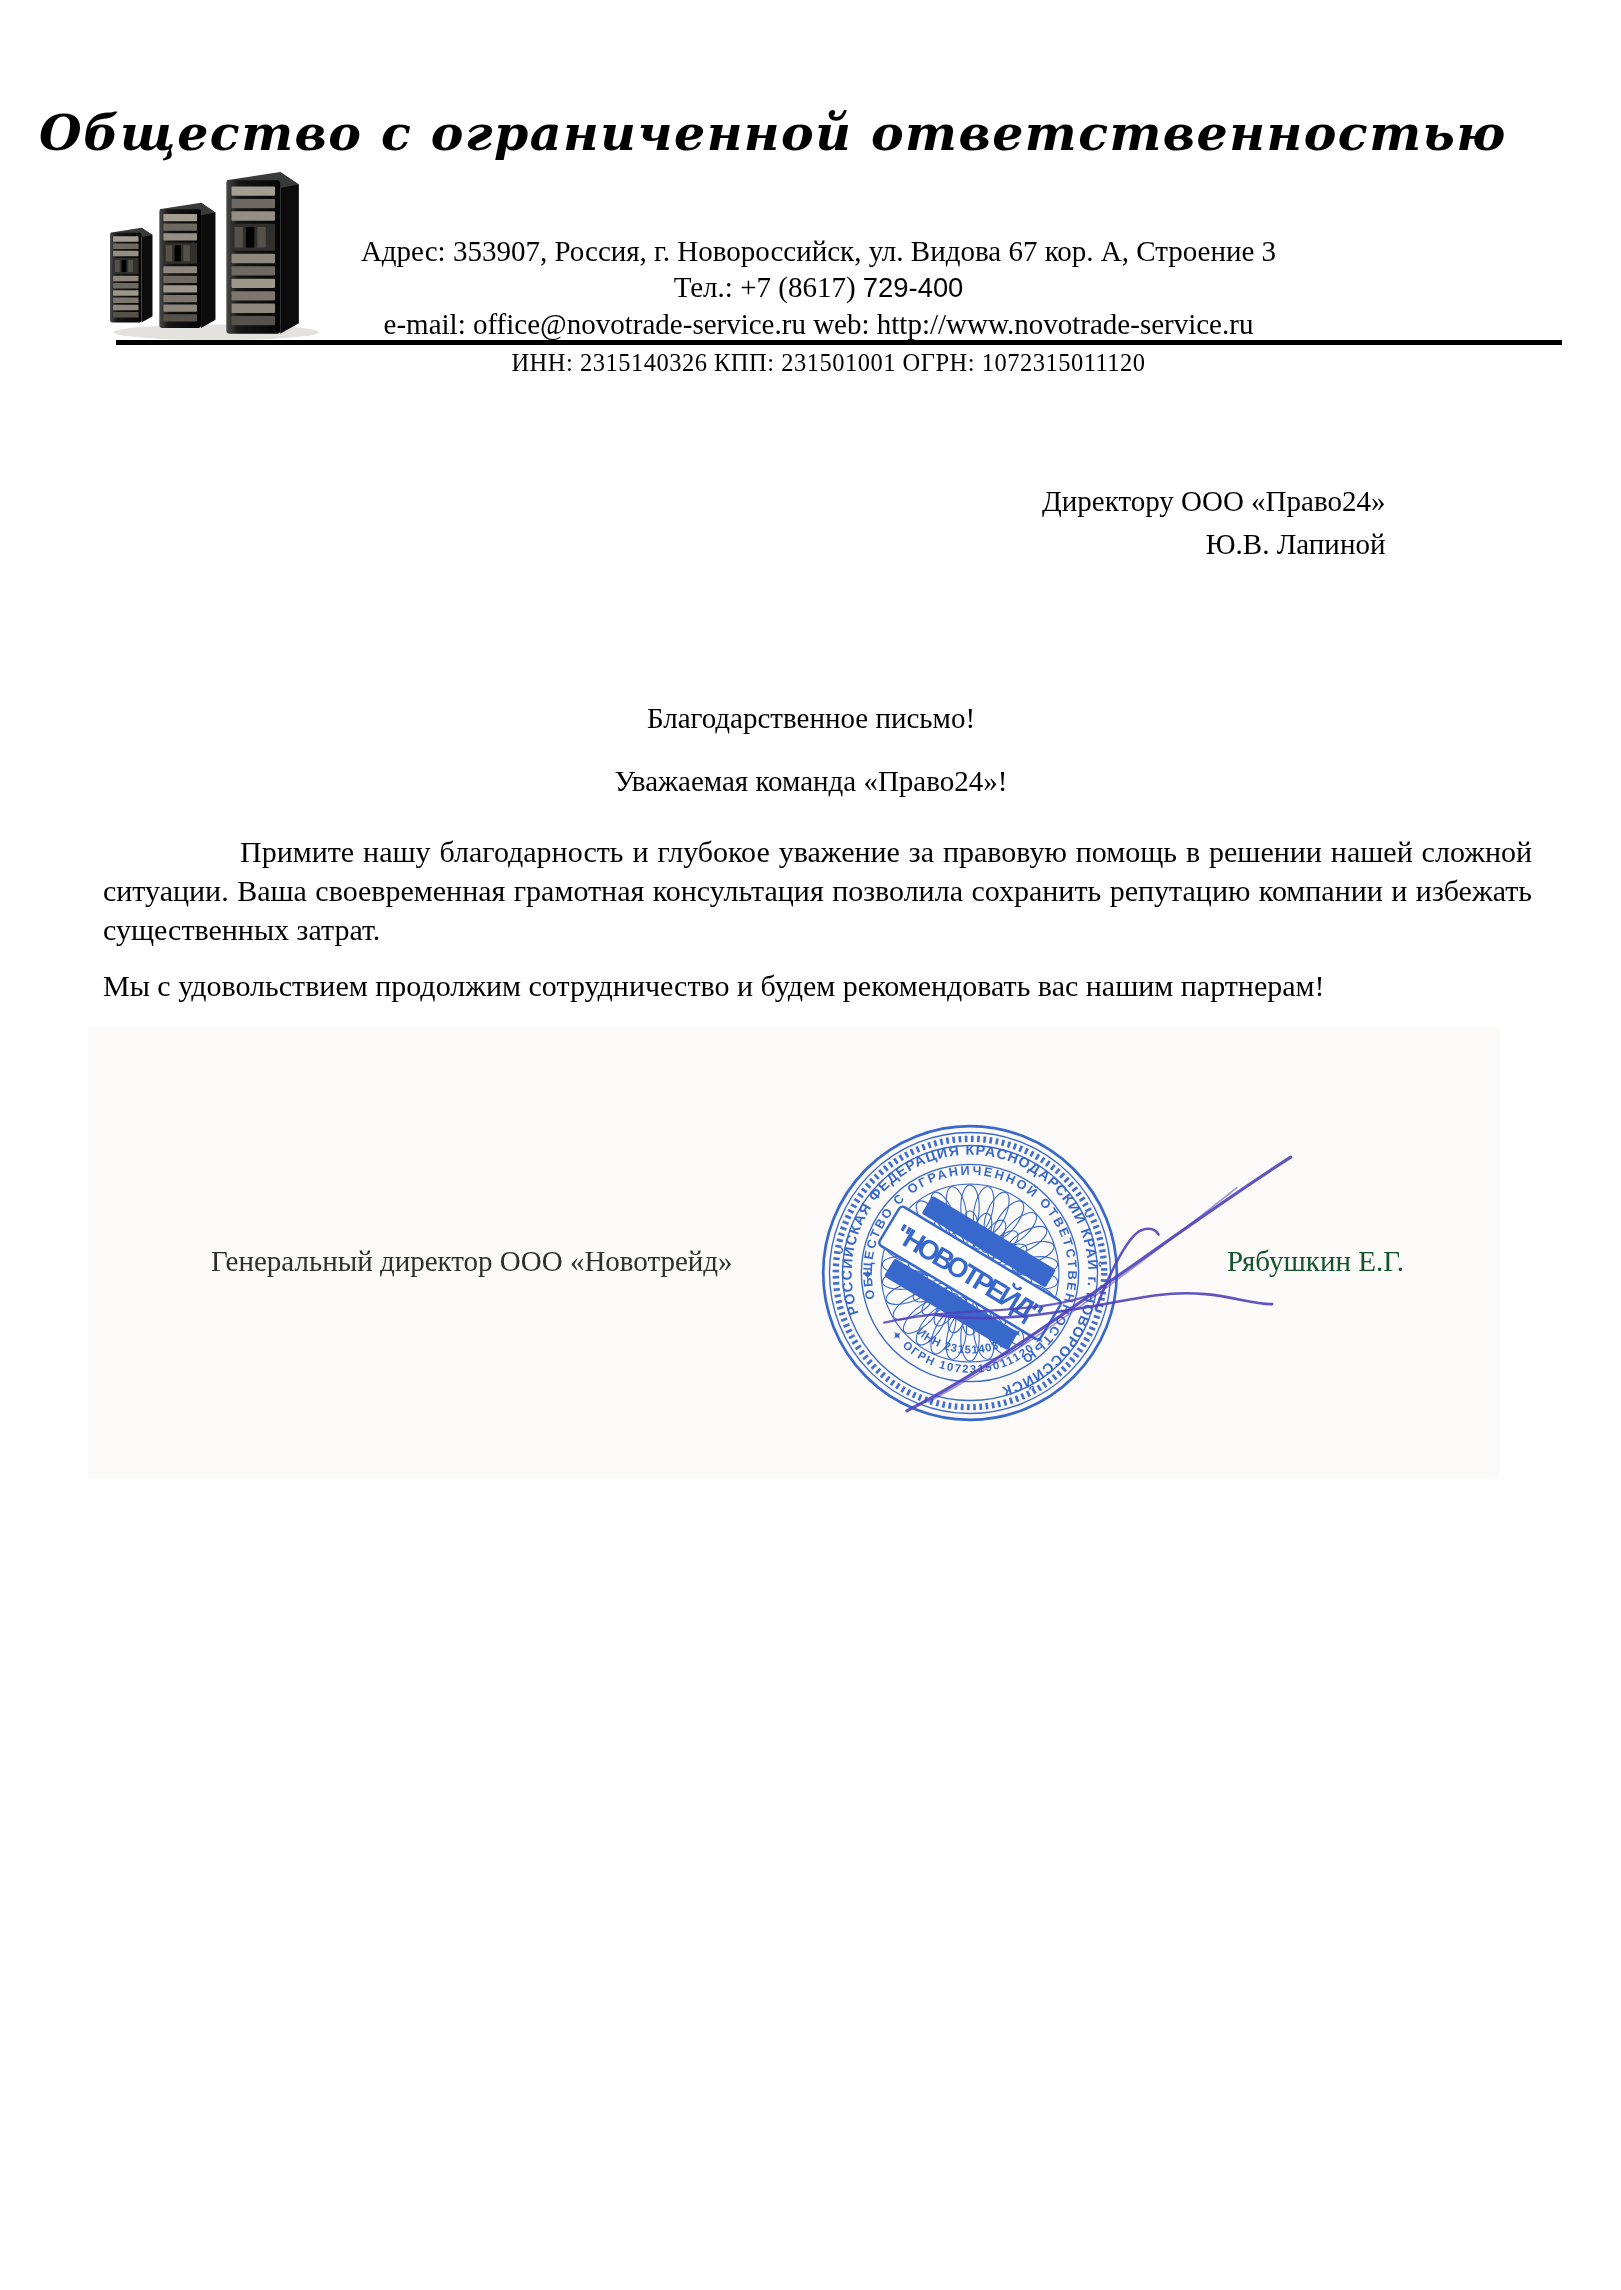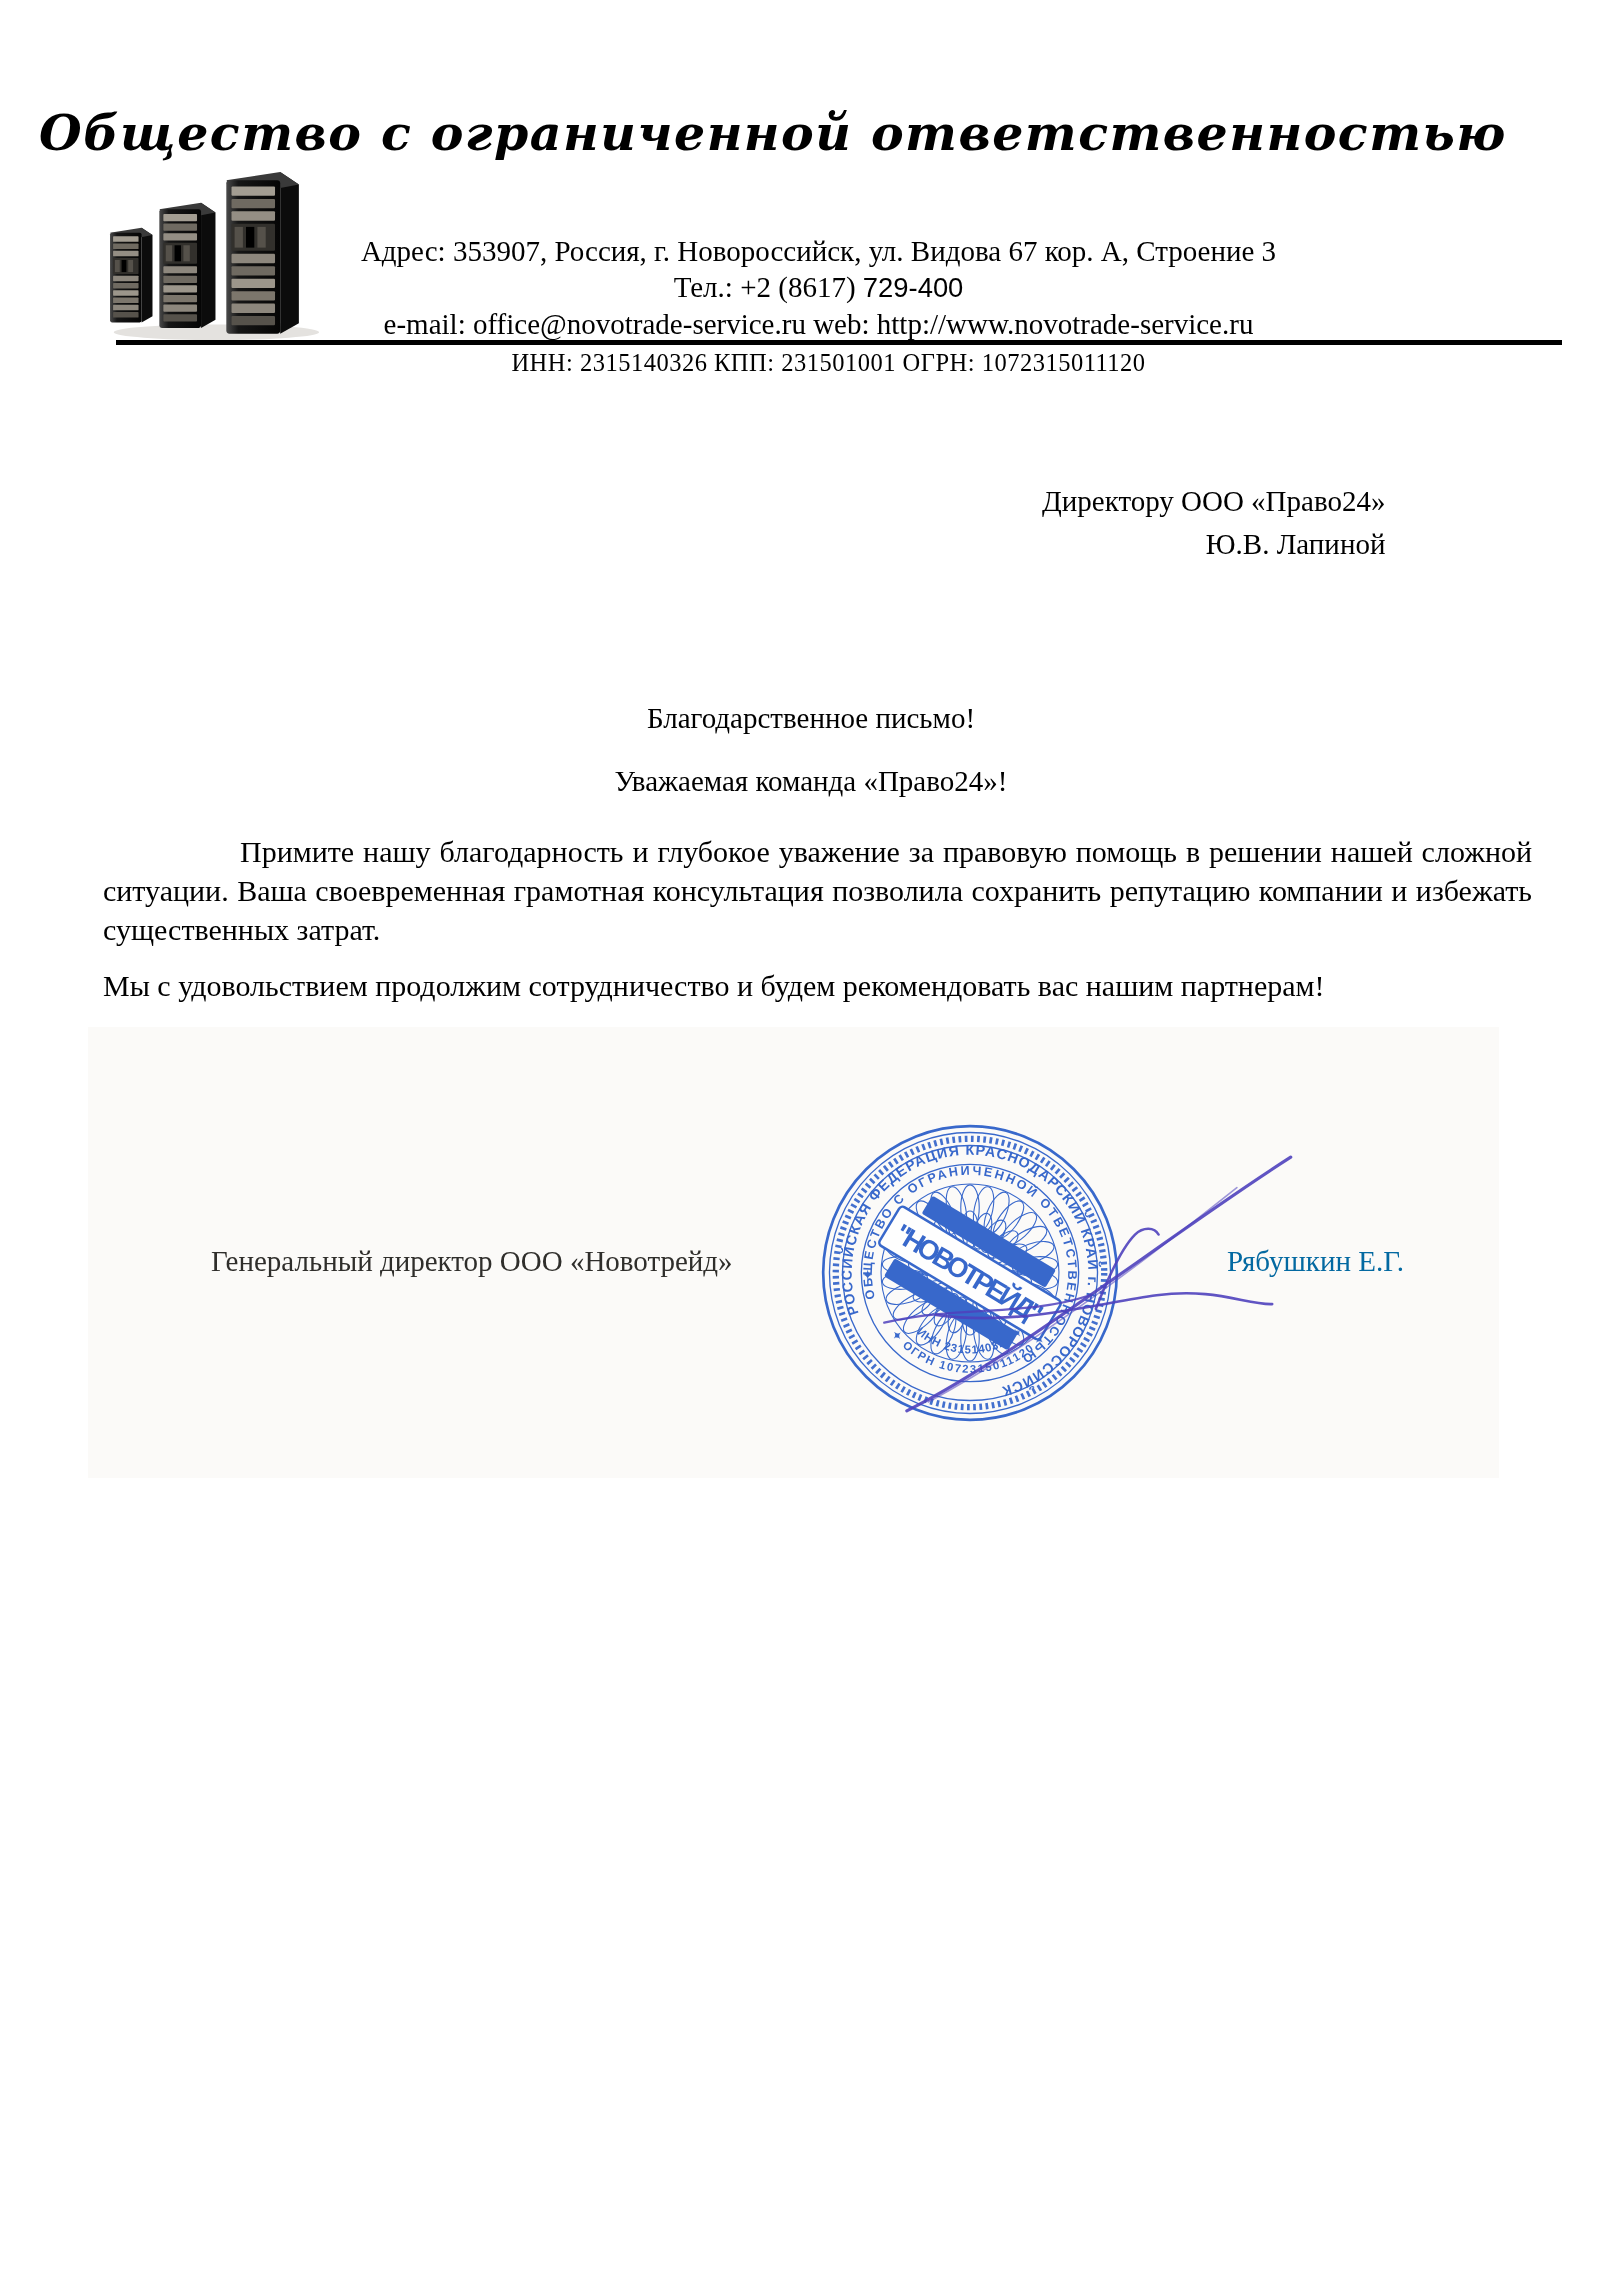--- a/index.html
+++ b/index.html
@@ -41,21 +41,21 @@
   .heading{position:absolute;top:702px;left:93px;width:1436px;text-align:center;font-size:29px;}
   .salutation{position:absolute;top:765px;left:93px;width:1436px;text-align:center;font-size:29px;}
   .paragraph{
     position:absolute;top:832px;left:103px;width:1429px;font-size:30px;line-height:39px;
     text-align:justify;text-indent:137px;
   }
   .closing{position:absolute;top:966px;left:103px;width:1441px;font-size:30px;line-height:39px;}
   
   .scan-strip{position:absolute;left:88px;top:1027px;width:1411px;height:451px;background:#fbfaf8;}
   .sig-position{position:absolute;top:1245px;left:211px;font-size:29px;color:#2f2e2b;}
-  .sig-name{position:absolute;top:1245px;left:1227px;font-size:29px;color:#0369a1;text-align:right;}
+  .sig-name{position:absolute;top:1245px;left:1227px;font-size:29px;color:#14532d;text-align:right;}
   .stamp-svg{position:absolute;left:819px;top:1122px;opacity:.93;}
   .stamp-svg .st{stroke:var(--stamp-blue);fill:none;}
   .stamp-svg .stf{fill:var(--stamp-blue);stroke:none;}
   .stamp-svg .stb{fill:#ffffff;stroke:var(--stamp-blue);stroke-width:3;}
   .stamp-svg text{font-family:"Liberation Sans",sans-serif;font-weight:bold;}
   .pen-svg{position:absolute;left:833px;top:1117px;}
   .pen-svg path{fill:none;stroke:var(--pen-ink);stroke-linecap:round;}
 </style>
 </head>
 <body>
@@ -91,21 +91,21 @@
       </g>
     </defs>
     <ellipse cx="118" cy="172" rx="105" ry="8" fill="#e4e2df"></ellipse>
     <use href="#tower" transform="translate(8,64) scale(0.62)"></use>
     <use href="#tower" transform="translate(58,38) scale(0.82)"></use>
     <use href="#tower" transform="translate(126,6) scale(1.06)"></use>
   </svg>
 
   <div class="contact">
     <div><span>Адрес: 353907, Россия, г. Новороссийск, ул. Видова 67 кор. А, Строение 3</span></div>
-    <div><span>Тел.: +2 (8617) </span><span class="sans">729-400</span></div>
+    <div><span>Тел.: +7 (8617) </span><span class="sans">729-400</span></div>
     <div><span>e-mail: </span><b>office@novotrade-service.ru</b><span> web: </span><b>http://www.novotrade-service.ru</b></div>
   </div>
 
   <div class="divider"></div>
   <div class="requisites">ИНН: 2315140326 КПП: 231501001 ОГРН: 1072315011120</div>
 
   <div class="recipient">
     <div>Директору ООО «Право24»</div>
     <div>Ю.В. Лапиной</div>
   </div>

